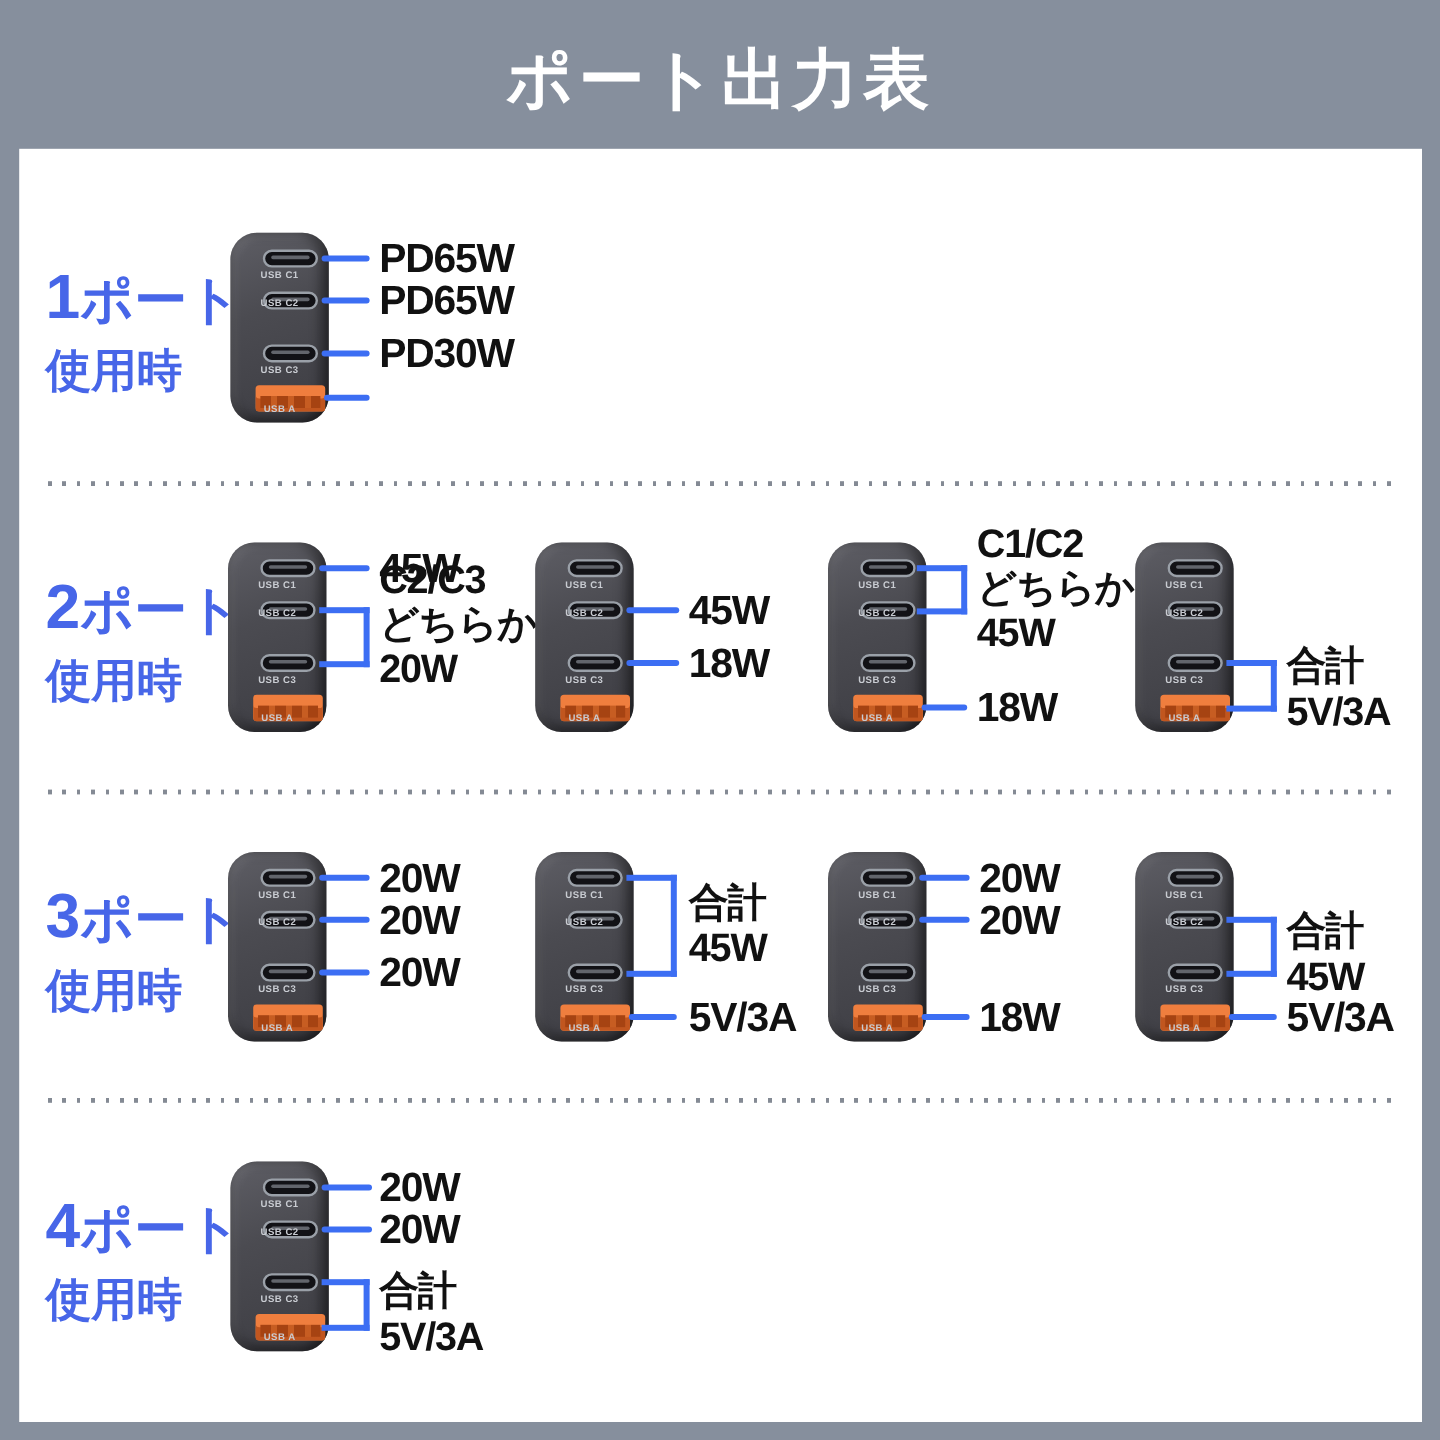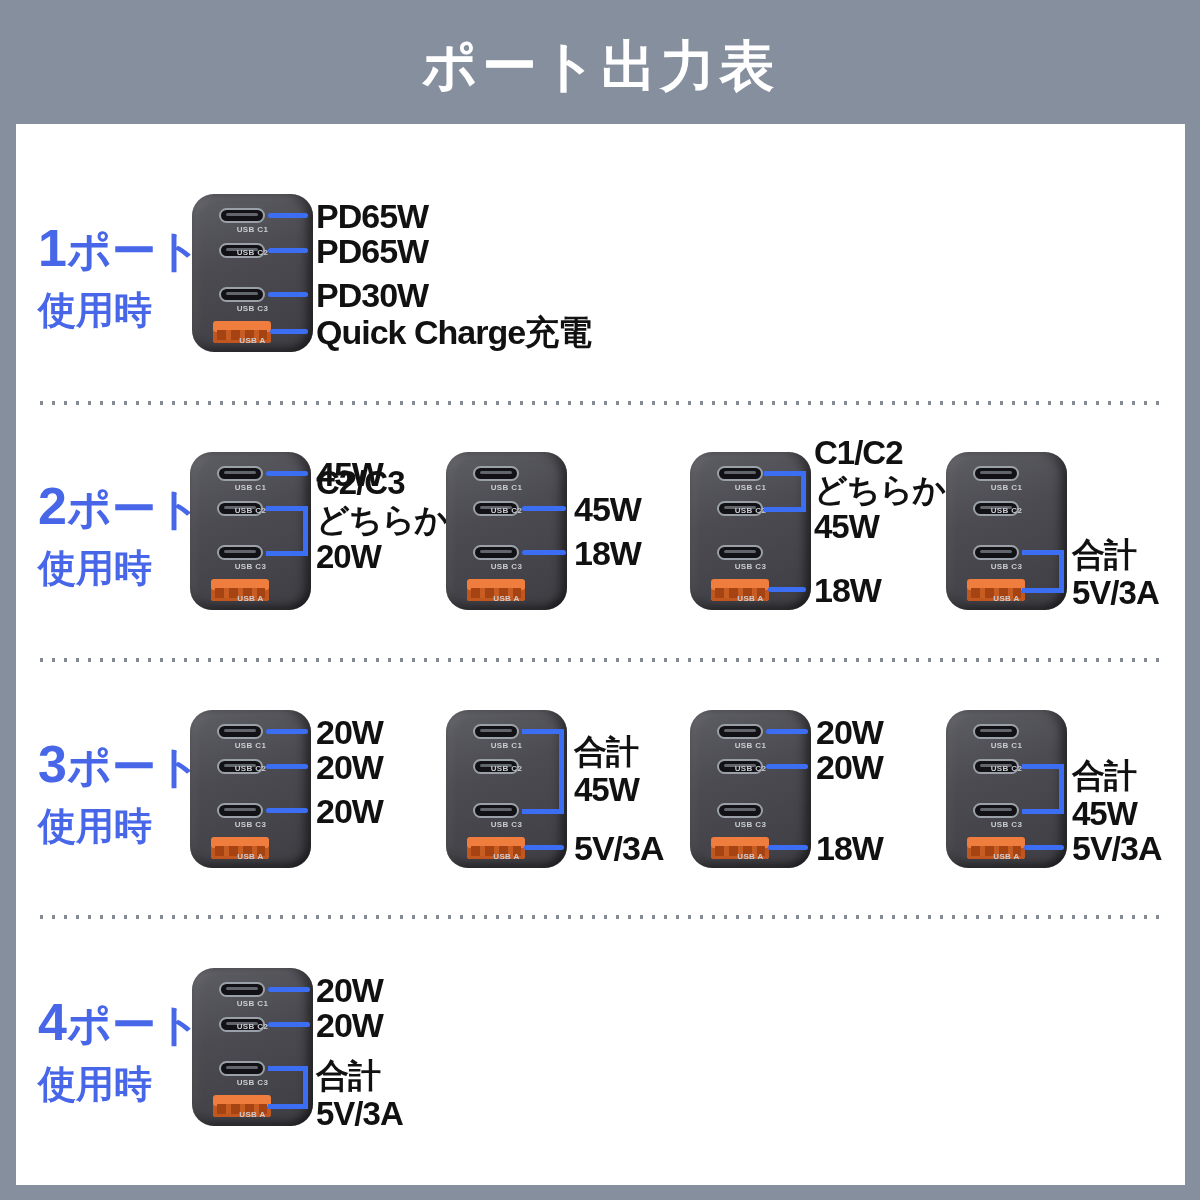--- a/index.html
+++ b/index.html
@@ -9,21 +9,21 @@
          font-size:55px;font-weight:bold;color:#ffffff;letter-spacing:4px;}
   .panel{position:absolute;left:16px;top:124px;width:1169px;height:1061px;background:#ffffff;}
   .dots{position:absolute;left:40px;width:1122px;height:4px;
         background:repeating-linear-gradient(90deg,#848a94 0 3px,transparent 3px 12px);}
   .rowlabel{position:absolute;left:38px;color:#4766e8;font-weight:bold;
             white-space:nowrap;line-height:52px;}
   .rowlabel .num{font-size:52px;}
   .rowlabel .unit{font-size:44px;}
   .rowlabel .line2{display:block;font-size:38px;line-height:46px;}
   
-  .charger{position:absolute;width:121px;height:158px;border-radius:22px;
+  .charger{position:absolute;width:82px;height:158px;border-radius:22px;
            background:linear-gradient(160deg,#5e5e65 0%,#4b4b51 40%,#3d3d43 100%);
            box-shadow:inset -7px 0 10px rgba(0,0,0,.38),
                       inset 4px 3px 8px rgba(255,255,255,.10),
                       inset 0 -5px 9px rgba(0,0,0,.32);}
   .cport{position:absolute;left:27px;width:46px;height:15px;border-radius:8px;
          background:#121216;border:2px solid #9aa0a8;box-sizing:border-box;}
   .cport::after{content:"";position:absolute;left:5px;right:5px;top:3px;height:3px;
                 border-radius:2px;background:#62656c;}
   .p1{top:14px}.p2{top:49px}.p3{top:93px}
   .plabel{position:absolute;width:100%;text-align:center;font-size:8px;font-weight:bold;
@@ -68,21 +68,20 @@
       </div>
     <div class="plabel la">USB A</div>
   </div>
   <div class="bline" style="left:268px;top:213px;width:40px"></div>
   <div class="wtext" style="left:316px;top:196px">PD65W</div>
   <div class="bline" style="left:268px;top:248px;width:40px"></div>
   <div class="wtext" style="left:316px;top:231px">PD65W</div>
   <div class="bline" style="left:268px;top:292px;width:40px"></div>
   <div class="wtext" style="left:316px;top:275px">PD30W</div>
   <div class="bline" style="left:270px;top:329px;width:38px"></div>
-  <div class="wtext" style="left:316px;top:312px">Quick Charge充電</div>
 
   <div class="dots" style="top:401px"></div>
 
   <div class="rowlabel" style="top:480px">
     <span class="num">2</span><span class="unit">ポート</span>
     <span class="line2">使用時</span>
   </div>
 
   <div class="charger" style="left:190px;top:452px">
     <div class="cport p1"></div>

